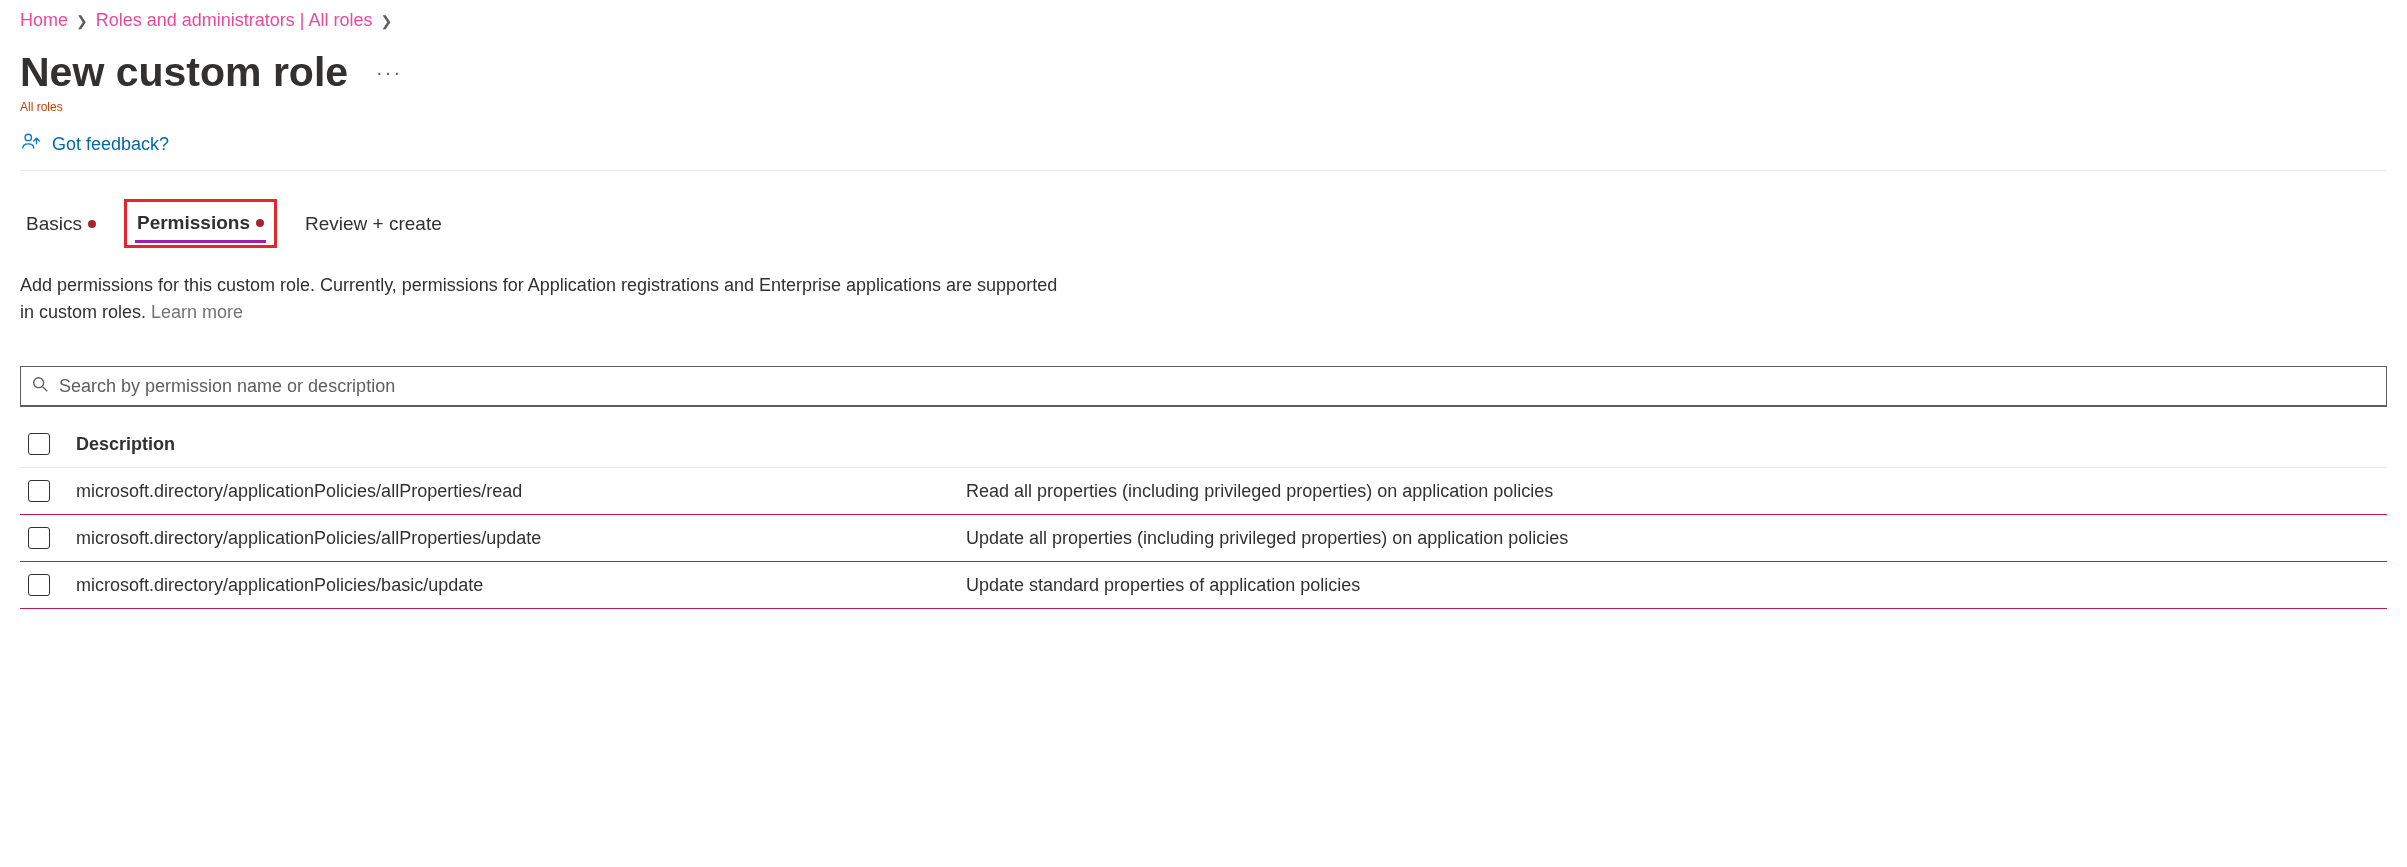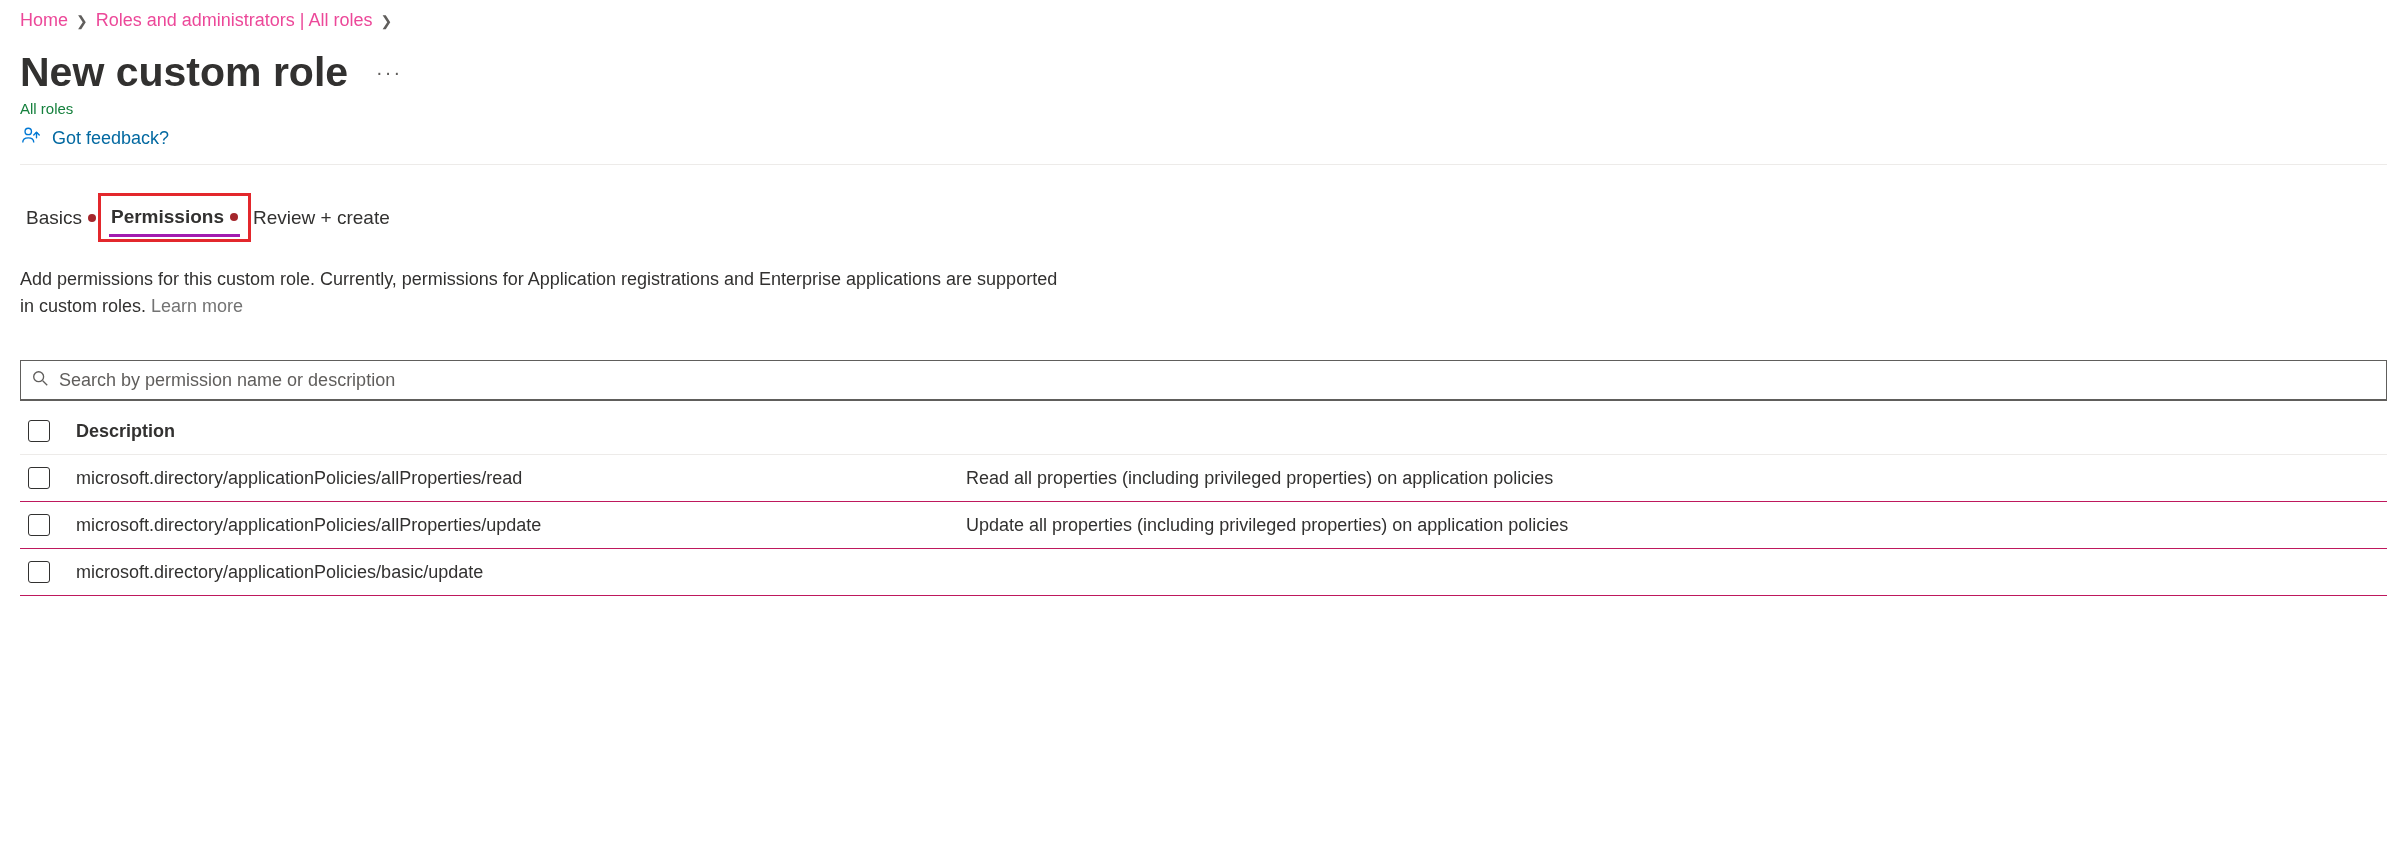--- a/index.html
+++ b/index.html
@@ -40,23 +40,23 @@
       color: #323130;
     }
     .more-dots {
       color: #605e5c;
       font-size: 20px;
       cursor: pointer;
       padding: 4px 8px;
       letter-spacing: 2px;
     }
     .page-subtitle {
-      font-size: 15px;
-      color: #15803d;
-      margin-bottom: 8px;
+      font-size: 12px;
+      color: #c2410c;
+      margin-bottom: 17px;
     }
     .feedback-row {
       display: flex;
       align-items: center;
       gap: 10px;
       padding-bottom: 12px;
       border-bottom: 1px solid #edebe9;
       margin-bottom: 28px;
     }
     .feedback-link {
@@ -67,20 +67,21 @@
       text-decoration: none;
       font-size: 18px;
       cursor: pointer;
     }
     .feedback-icon svg {
       width: 22px;
       height: 22px;
     }
     .tabs {
       display: flex;
+      gap: 26px;
       margin-bottom: 24px;
       padding-left: 4px;
     }
     .tab {
       font-size: 19px;
       color: #323130;
       cursor: pointer;
       padding: 6px 2px;
       position: relative;
       display: flex;
@@ -112,21 +113,21 @@
       color: #737373;
       text-decoration: none;
     }
     .search-box {
       display: flex;
       align-items: center;
       border: 1px solid #605e5c;
       border-bottom: 2px solid #605e5c;
       padding: 8px 10px;
       gap: 10px;
-      margin-bottom: 7px;
+      margin-bottom: 14px;
     }
     .search-icon svg {
       width: 18px;
       height: 18px;
     }
     .search-input {
       border: none;
       outline: none;
       font-size: 18px;
       width: 100%;
@@ -272,14 +273,15 @@
     </div>
     <div class="col-permission">microsoft.directory/applicationPolicies/allProperties/update</div>
     <div class="col-description">Update all properties (including privileged properties) on application policies</div>
   </div>
 
   <div class="table-row">
     <div class="col-checkbox">
       <div class="checkbox"></div>
     </div>
     <div class="col-permission">microsoft.directory/applicationPolicies/basic/update</div>
+    <div class="col-description">Update standard properties of application policies</div>
   </div>
 </div>
 
 </body></html>

